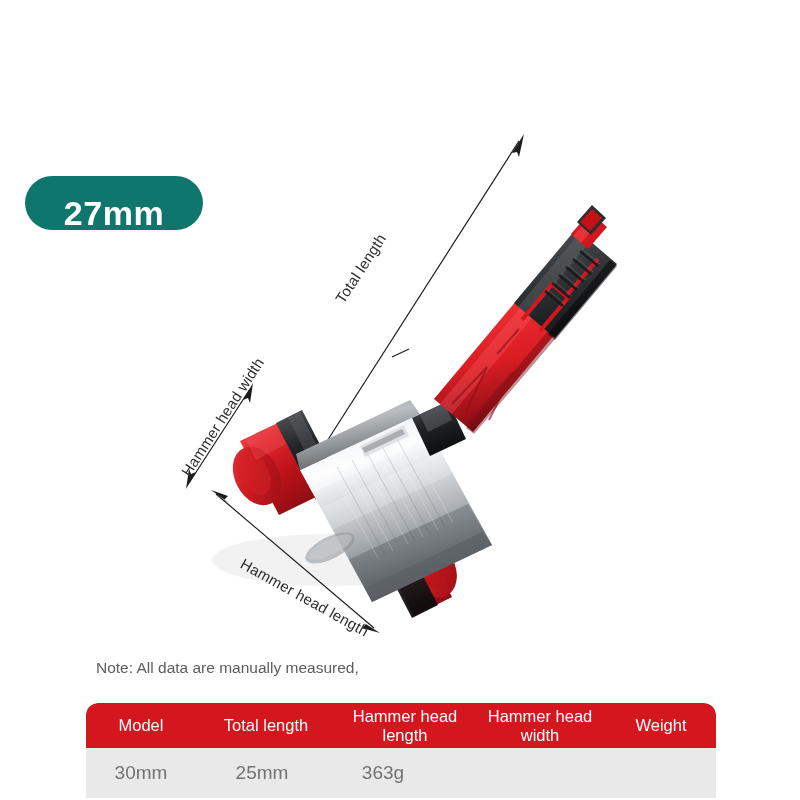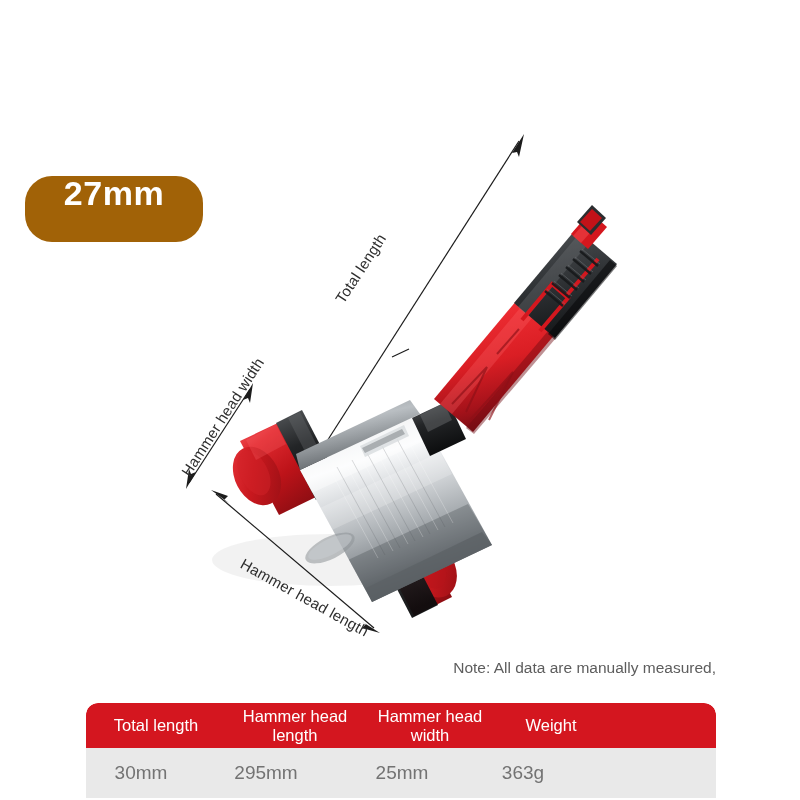--- a/index.html
+++ b/index.html
@@ -32,25 +32,25 @@
     line-height: 44px;
     white-space: nowrap;
   }
 
   
   .size-badge {
     position: absolute;
     left: 25px;
     top: 176px;
     width: 178px;
-    height: 66px;
-    background: #a16207;
+    height: 54px;
+    background: #0f766e;
     border-radius: 27px;
     display: flex;
-    align-items: flex-start;
+    align-items: flex-end;
     justify-content: center;
     box-sizing: border-box;
   }
   .size-badge-text {
     color: #ffffff;
     font-family: "Liberation Sans", sans-serif;
     font-size: 34px;
     font-weight: bold;
     letter-spacing: 0.5px;
     line-height: 34px;
@@ -94,21 +94,21 @@
     transform: rotate(29deg);
     transform-origin: left center;
   }
 
   
   .note-block {
     position: absolute;
     left: 96px;
     top: 657px;
     width: 620px;
-    text-align: right;
+    text-align: left;
   }
   .note-line {
     font-family: "Liberation Sans", sans-serif;
     font-size: 15.5px;
     color: #5d5d5d;
     line-height: 22px;
     white-space: nowrap;
   }
 
   
@@ -348,24 +348,24 @@
 <div class="dim-label dim-head-width">Hammer head width</div>
 
 <div class="dim-label dim-head-length">Hammer head length</div>
 
 <div class="note-block">
   <div class="note-line">Note: All data are manually measured,</div>
 </div>
 
 <div class="spec-table">
   <div class="spec-head">
+    <div class="spec-cell col-0">Model</div>
     <div class="spec-cell col-1">Total length</div>
     <div class="spec-cell col-2">Hammer head length</div>
     <div class="spec-cell col-3">Hammer head width</div>
     <div class="spec-cell col-4">Weight</div>
   </div>
   <div class="spec-body">
     <div class="spec-cell col-0">30mm</div>
-    <div class="spec-cell col-1">295mm</div>
     <div class="spec-cell col-3">25mm</div>
     <div class="spec-cell col-4">363g</div>
   </div>
 </div>
 
 </body></html>

